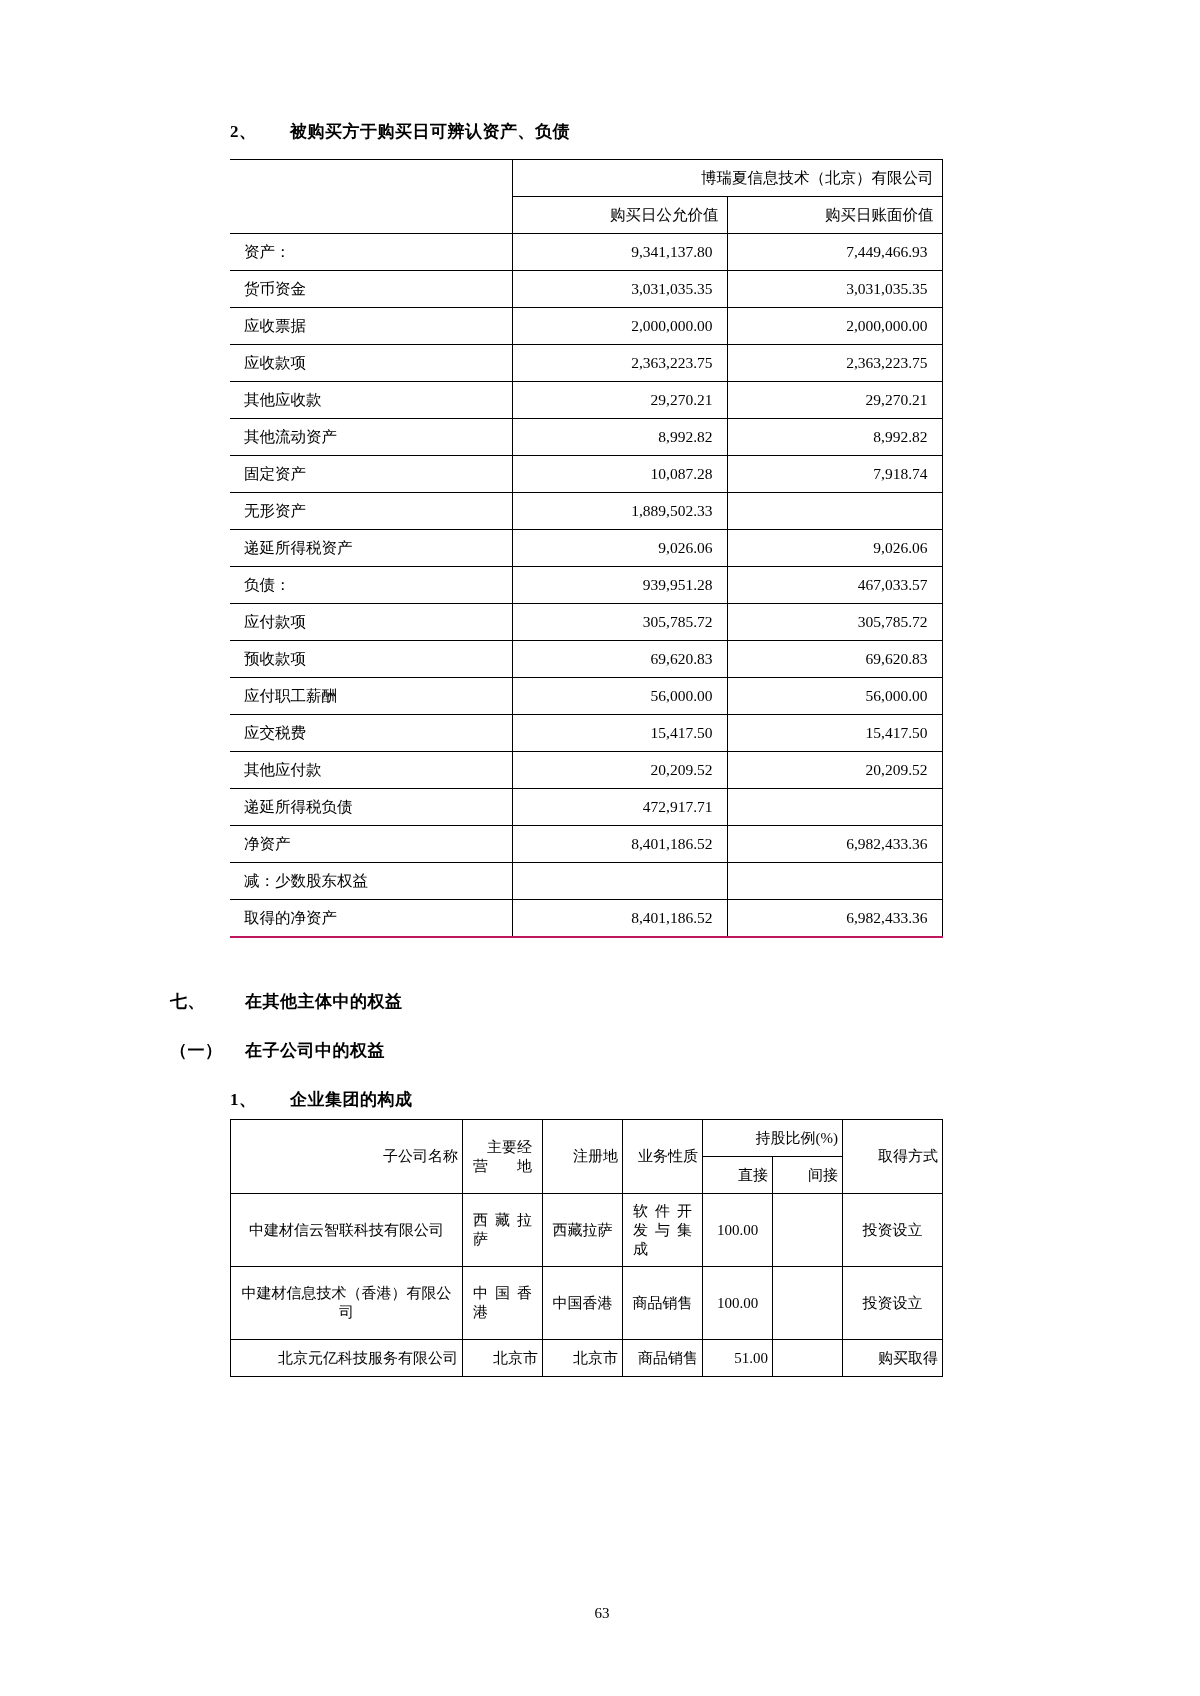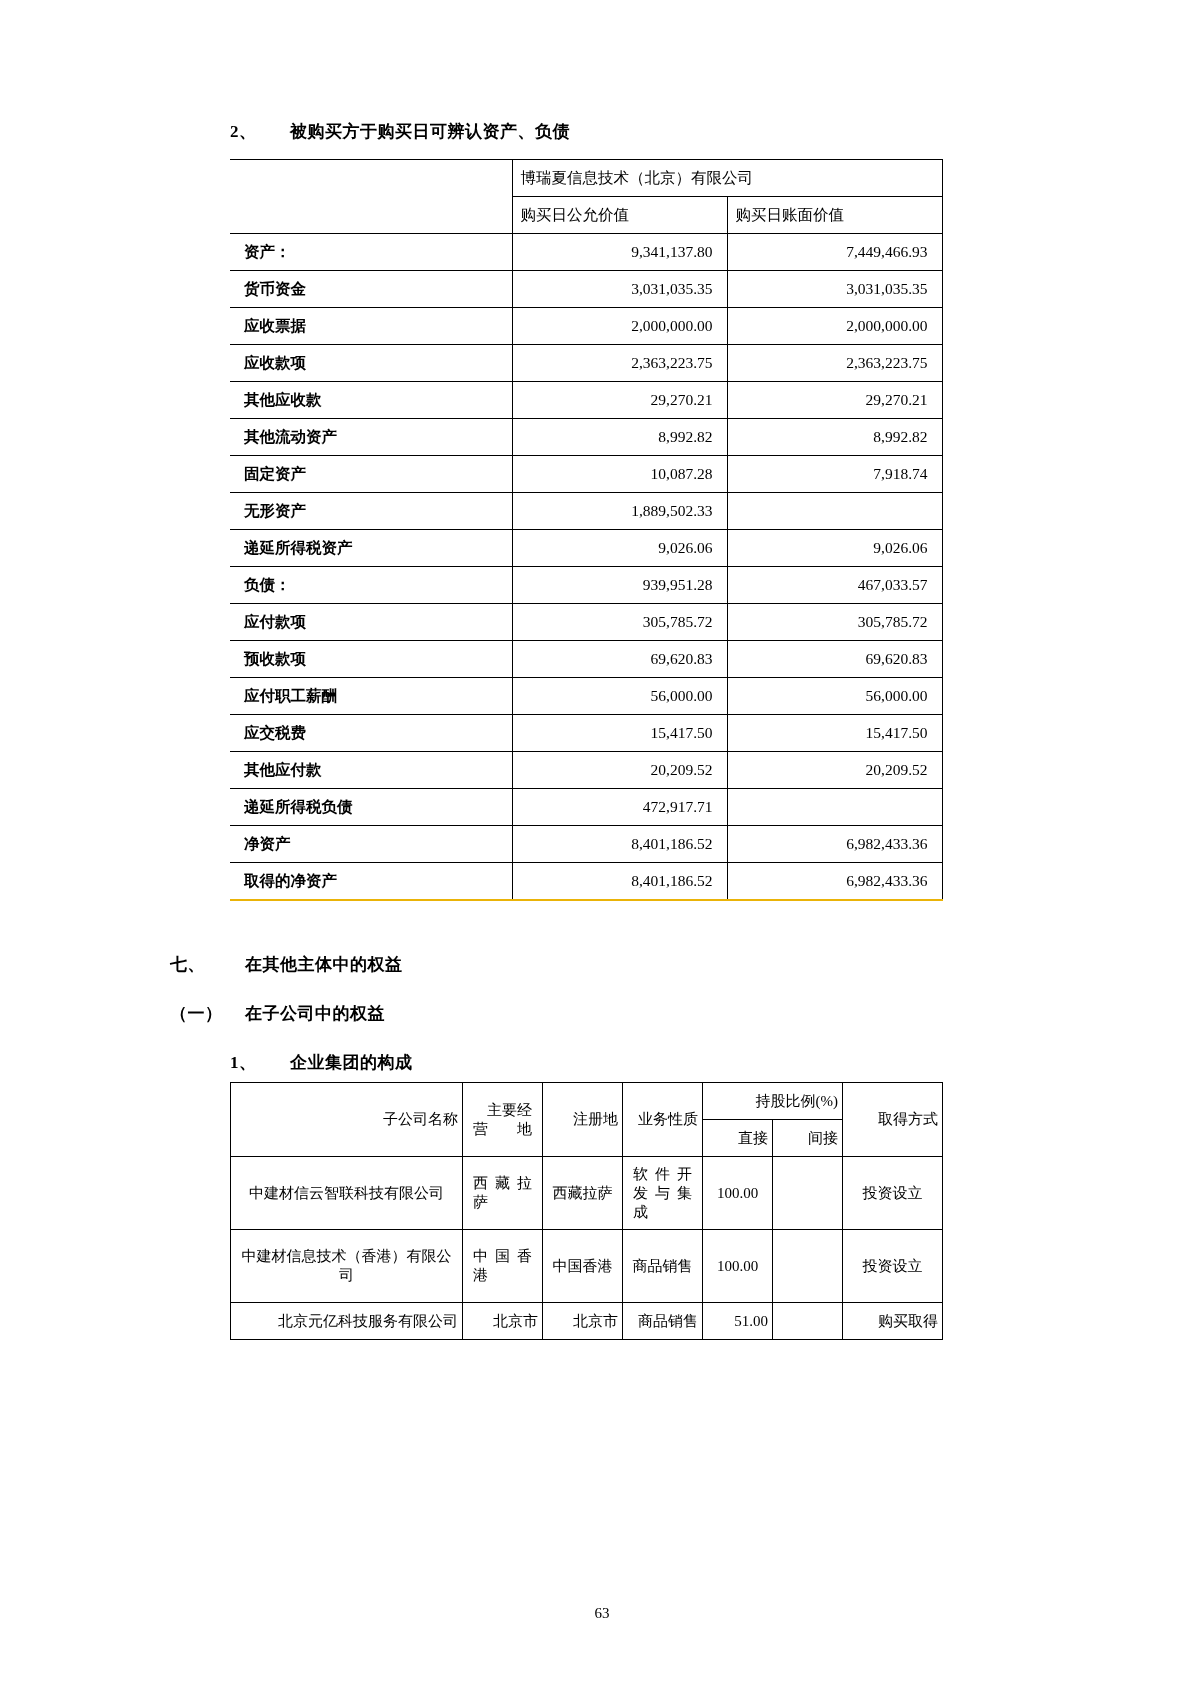--- a/index.html
+++ b/index.html
@@ -82,33 +82,32 @@
   }
   .t1 .topline td, .t1 .topline th {
     border-top: 1px solid #000;
   }
   .t1 .vl { border-left: 1px solid #000; }
   .t1 .vr { border-right: 1px solid #000; }
   .t1 .label {
     text-align: left;
     padding-left: 14px;
     white-space: nowrap;
-    font-weight: bold;
   }
   .t1 .num {
     text-align: right;
     padding-right: 14px;
     white-space: nowrap;
     padding-left: 16px;
   }
   .t1 .ctr {
-    text-align: left;
+    text-align: right;
   }
   .t1 .last-row td {
-    border-bottom: 2px solid #eab308;
+    border-bottom: 2px solid #be185d;
   }
   .t1 .corner {
     border-top: none;
     border-left: none;
     border-bottom: none;
   }
 
   
   .t2 {
     width: 712px;
@@ -246,20 +245,25 @@
       </tr>
       <tr>
         <td class="label">递延所得税负债</td>
         <td class="num vl vr">472,917.71</td>
         <td class="num vr"></td>
       </tr>
       <tr>
         <td class="label">净资产</td>
         <td class="num vl vr">8,401,186.52</td>
         <td class="num vr">6,982,433.36</td>
+      </tr>
+      <tr>
+        <td class="label">减：少数股东权益</td>
+        <td class="num vl vr"></td>
+        <td class="num vr"></td>
       </tr>
       <tr class="last-row">
         <td class="label">取得的净资产</td>
         <td class="num vl vr">8,401,186.52</td>
         <td class="num vr">6,982,433.36</td>
       </tr>
     </tbody>
   </table>
 
   <div class="heading h-seven">

